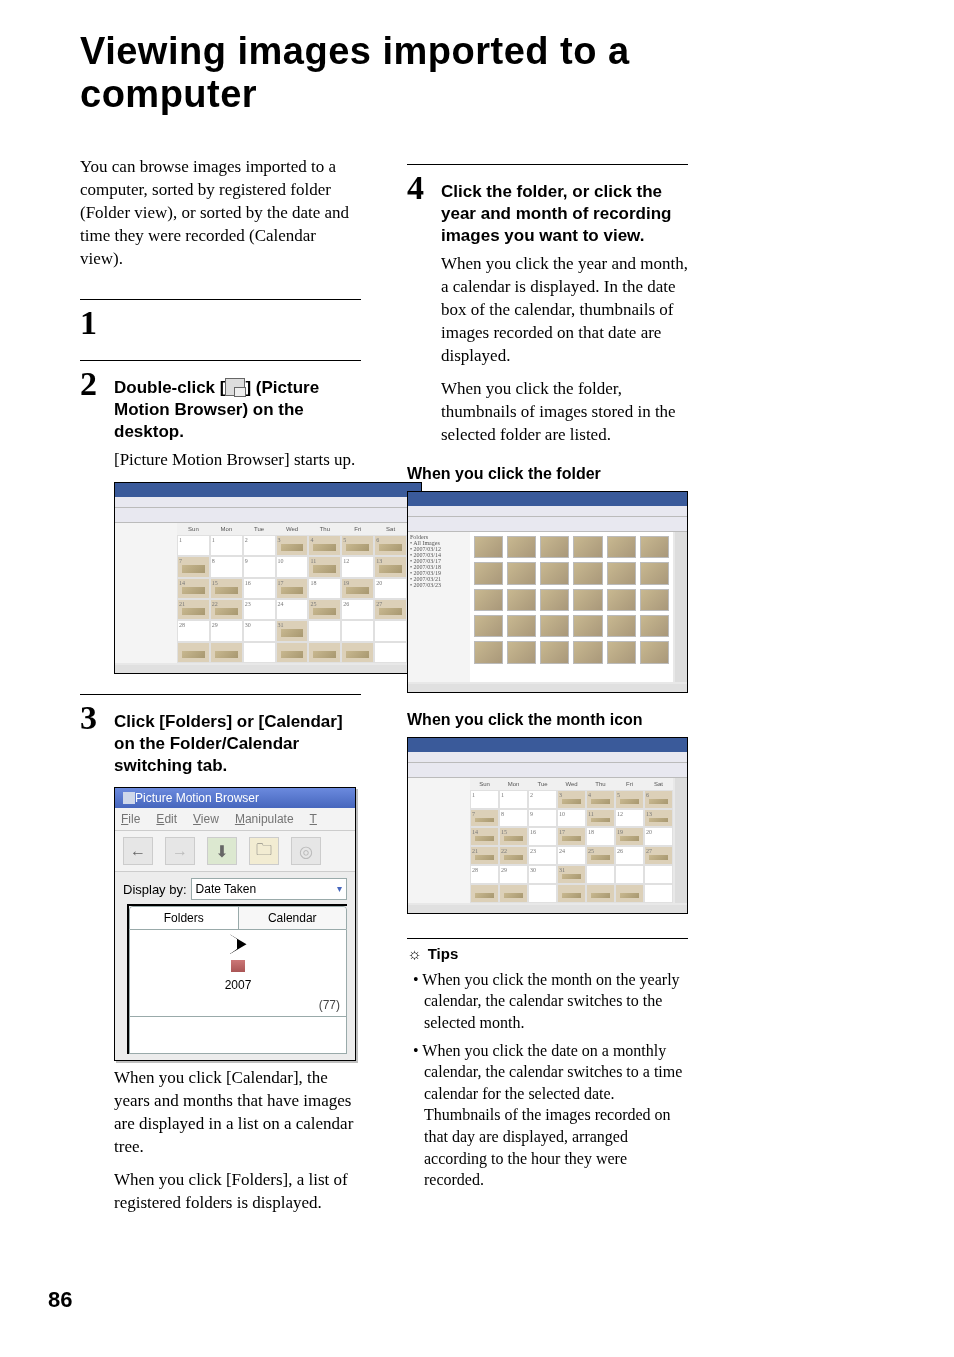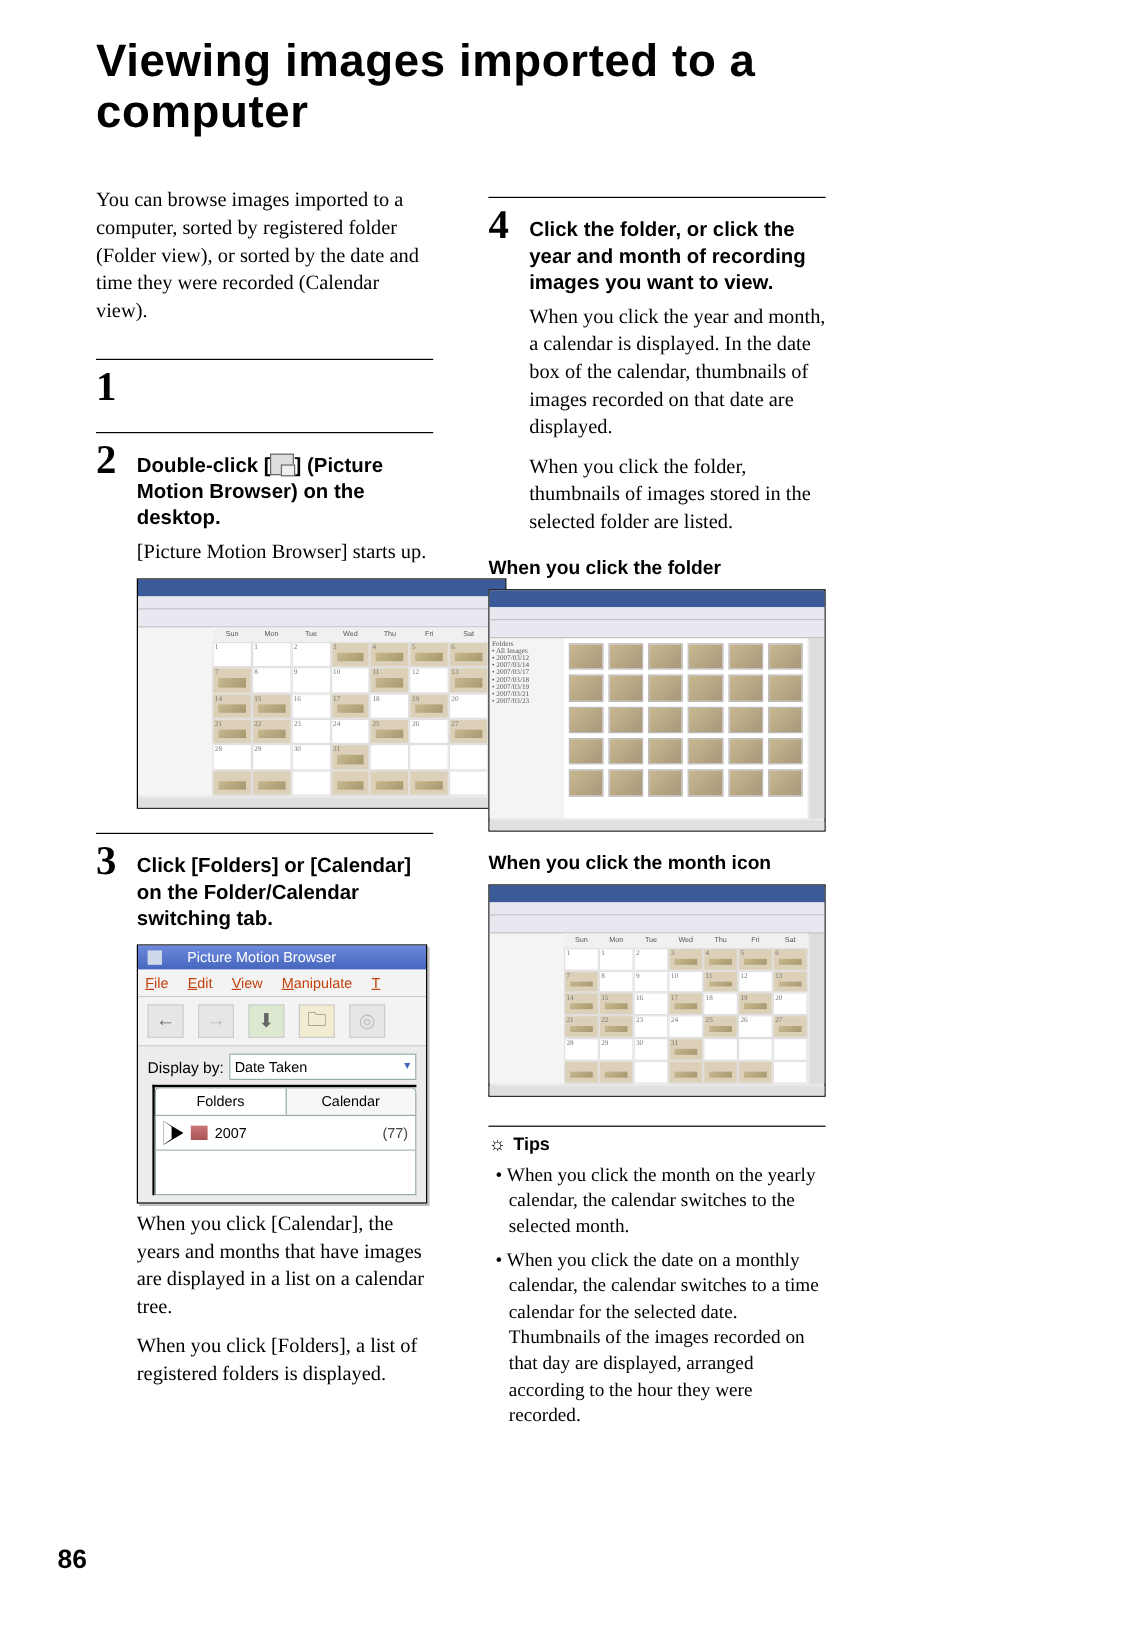--- a/index.html
+++ b/index.html
@@ -134,25 +134,25 @@
     border:1px solid #bbb;
   }
   
   .pmb-panel {
     width: 240px; border:1px solid #000; background:#ececec;
     font-family: Tahoma, Arial, sans-serif; font-size:13px;
     box-shadow: 2px 2px 0 rgba(0,0,0,0.25);
   }
   .pmb-titlebar {
     background: linear-gradient(#6b8ade,#4666bd);
-    color:#fff; font-size:12px; padding:3px 8px; display:flex; align-items:center; gap:21px;
+    color:#fff; font-size:12px; padding:3px 8px; display:flex; align-items:center; gap:0;
   }
   .pmb-titlebar .ico { width:12px; height:12px; background:#cfd8ea; display:inline-block;}
   .pmb-menubar {
-    background:#f3f3f3; padding:4px 6px; font-size:12px; color:#c2410c;
+    background:#f3f3f3; padding:4px 6px; font-size:12px; color:#737373;
     display:flex; gap:16px; border-bottom:1px solid #ccc;
   }
   .pmb-menubar span u { text-decoration: underline; }
   .pmb-toolbar {
     background:#f3f3f3; padding:6px 8px; display:flex; gap:12px; border-bottom:1px solid #ccc;
   }
   .pmb-toolbar .tbtn {
     width:28px; height:26px; background:#e6e6e6; border:1px solid #ccc;
     display:flex; align-items:center; justify-content:center; font-size:16px; color:#666;
   }
@@ -169,21 +169,21 @@
     border:2px solid #000; border-right:none; border-bottom:none; margin:4px 0 0 4px; padding:0;
   }
   .pmb-tabs { display:flex; border:1px solid #9aa; border-top-left-radius:4px; border-top-right-radius:4px; overflow:hidden; }
   .pmb-tabs .tab {
     flex:1; text-align:center; padding:4px 0; font-size:12px; background:#f7f7f7; cursor:pointer;
   }
   .pmb-tabs .tab + .tab { border-left:1px solid #9aa;text-align:center; }
   .pmb-tabs .tab.active { background:#fff; }
   .pmb-tree {
     background:#fff; border:1px solid #9aa; border-top:none; padding:4px 6px;
-    display:flex; align-items:center; gap:6px; font-size:12px;
+    display:flex; align-items:center; gap:6px; font-size:12px;flex-direction:column;
   }
   .pmb-tree .tri {
     width:0;height:0;border-top:5px solid transparent;border-bottom:5px solid transparent;border-left:7px solid #fff;
     background:#000; width:10px; height:10px; background:#000;
     clip-path: polygon(0 0, 0 100%, 100% 50%);
   }
   .pmb-tree .yicon {
     width:14px; height:12px; background: linear-gradient(#c77,#a55); display:inline-block;
   }
   .pmb-tree .count { margin-left:auto; color:#444;}

